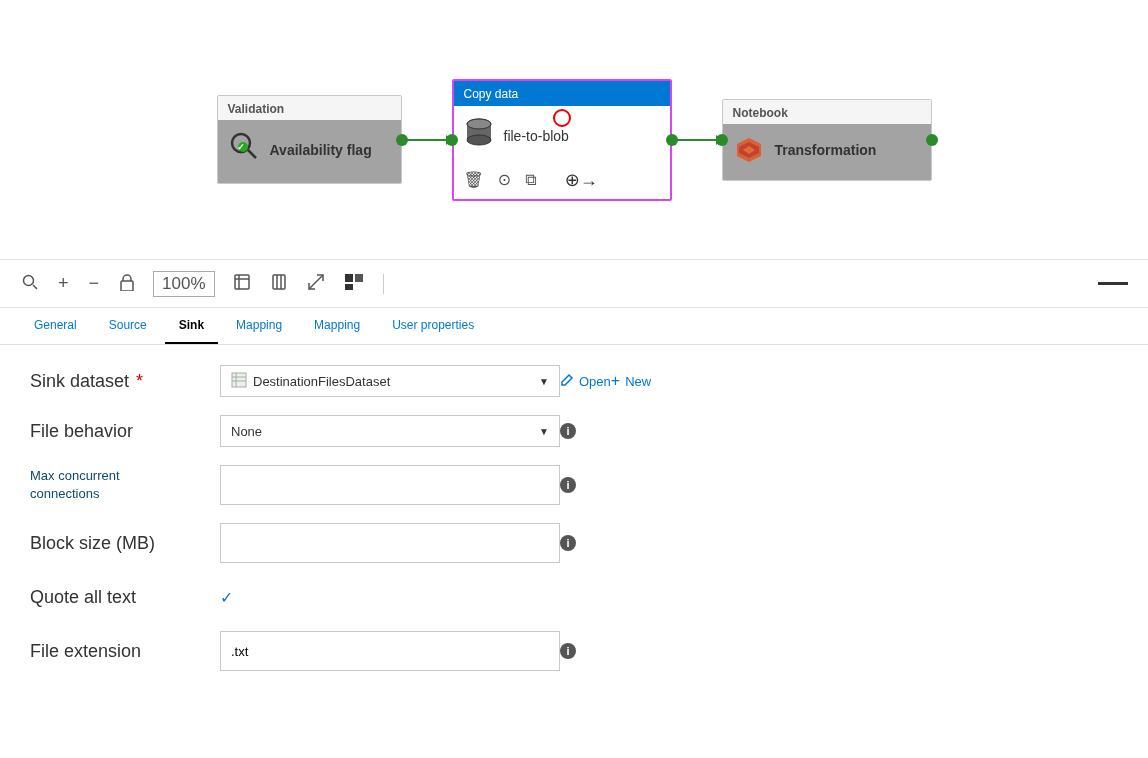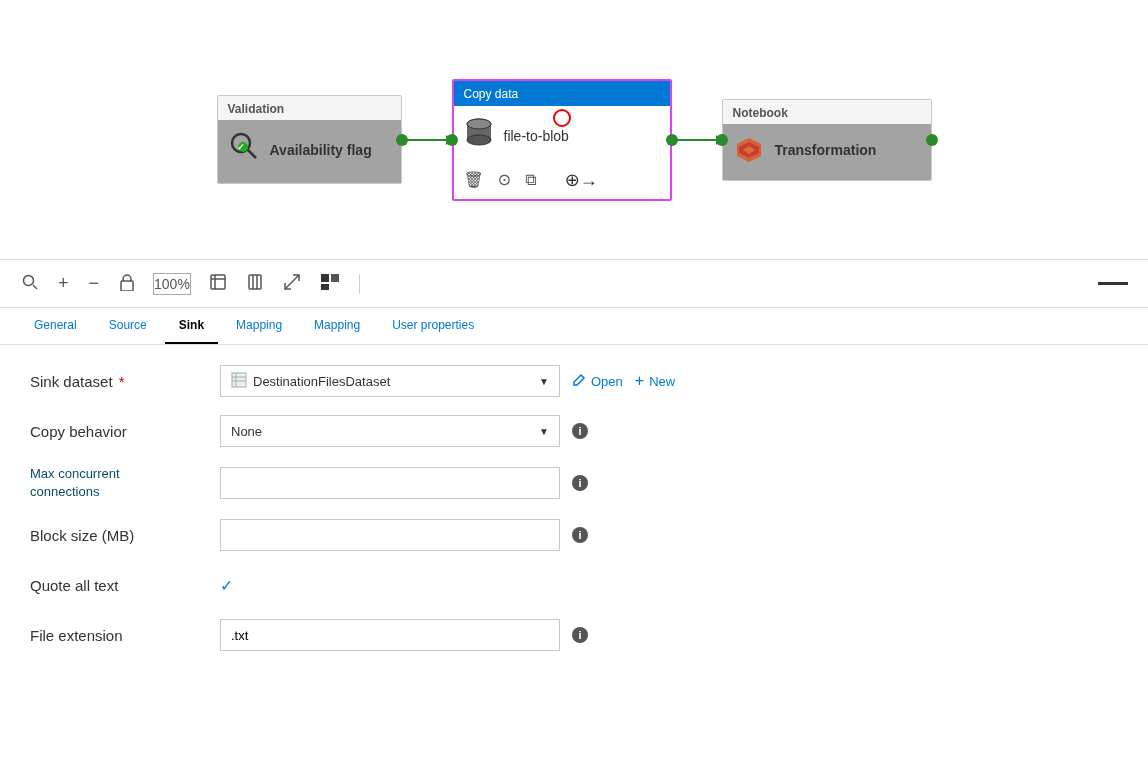--- a/index.html
+++ b/index.html
@@ -163,34 +163,33 @@
 
     .form-row {
       display: flex;
       align-items: center;
       margin-bottom: 18px;
       min-height: 32px;
     }
 
     .form-label {
       width: 190px;
-      font-size: 15px;
+      font-size: 18px;
       color: #333;
       flex-shrink: 0;
     }
 
     .required-star {
       color: #c00;
       margin-left: 2px;
     }
 
     .form-control-group {
       display: flex;
       align-items: center;
-      gap: 12px;
       flex: 1;
     }
 
     .form-select {
       display: flex;
       align-items: center;
       border: 1px solid #c8c8c8;
       background: #fff;
       padding: 5px 10px;
       min-width: 340px;
@@ -212,21 +211,21 @@
     .form-select-arrow {
       font-size: 10px;
       color: #333;
     }
 
     .form-input {
       border: 1px solid #c8c8c8;
       background: #fff;
       padding: 5px 10px;
       width: 340px;
-      height: 32px;
+      height: 40px;
       font-size: 13px;
       outline: none;
     }
 
     .info-icon {
       width: 16px;
       height: 16px;
       background: #555;
       border-radius: 50%;
       color: #fff;
@@ -400,21 +399,21 @@
     </svg>
   </span>
   <span class="toolbar-icon" style="font-size:18px;font-weight:300;color:#555;">+</span>
   <span class="toolbar-icon" style="font-size:18px;font-weight:300;color:#555;">−</span>
   <span class="toolbar-icon">
     <svg width="16" height="18" viewBox="0 0 16 18" fill="none" stroke="#555" stroke-width="1.5">
       <rect x="2" y="8" width="12" height="10" rx="1"></rect>
       <path d="M4 8V6a4 4 0 018 0v2"></path>
     </svg>
   </span>
-  <span class="toolbar-icon" style="font-size:14px;border:1px solid #aaa;padding:2px 0;color:#555;text-align:center;">100%</span>
+  <span class="toolbar-icon" style="font-size:17px;border:1px solid #aaa;padding:2px 8px;color:#555;text-align:center;">100%</span>
   <span class="toolbar-icon">
     <svg width="18" height="18" viewBox="0 0 18 18" fill="none" stroke="#555" stroke-width="1.5">
       <rect x="2" y="2" width="14" height="14" rx="1"></rect>
       <line x1="2" y1="6" x2="16" y2="6"></line>
       <line x1="6" y1="2" x2="6" y2="16"></line>
     </svg>
   </span>
   <span class="toolbar-icon">
     <svg width="16" height="18" viewBox="0 0 16 18" fill="none" stroke="#555" stroke-width="1.5">
       <rect x="2" y="2" width="12" height="14" rx="1"></rect>
@@ -477,21 +476,21 @@
         <span>Open</span>
       </a>
       <a class="action-link">
         <span style="font-size:16px;color:#0078d4;font-weight:300;">+</span>
         <span>New</span>
       </a>
     </div>
   </div>
 
   <div class="form-row">
-    <div class="form-label">Copy behavior</div>
+    <div class="form-label">File behavior</div>
     <div class="form-control-group">
       <div class="form-select">
         <span class="form-select-text">None</span>
         <span class="form-select-arrow">▼</span>
       </div>
       <div class="info-icon">i</div>
     </div>
   </div>
 
   <div class="form-row">

